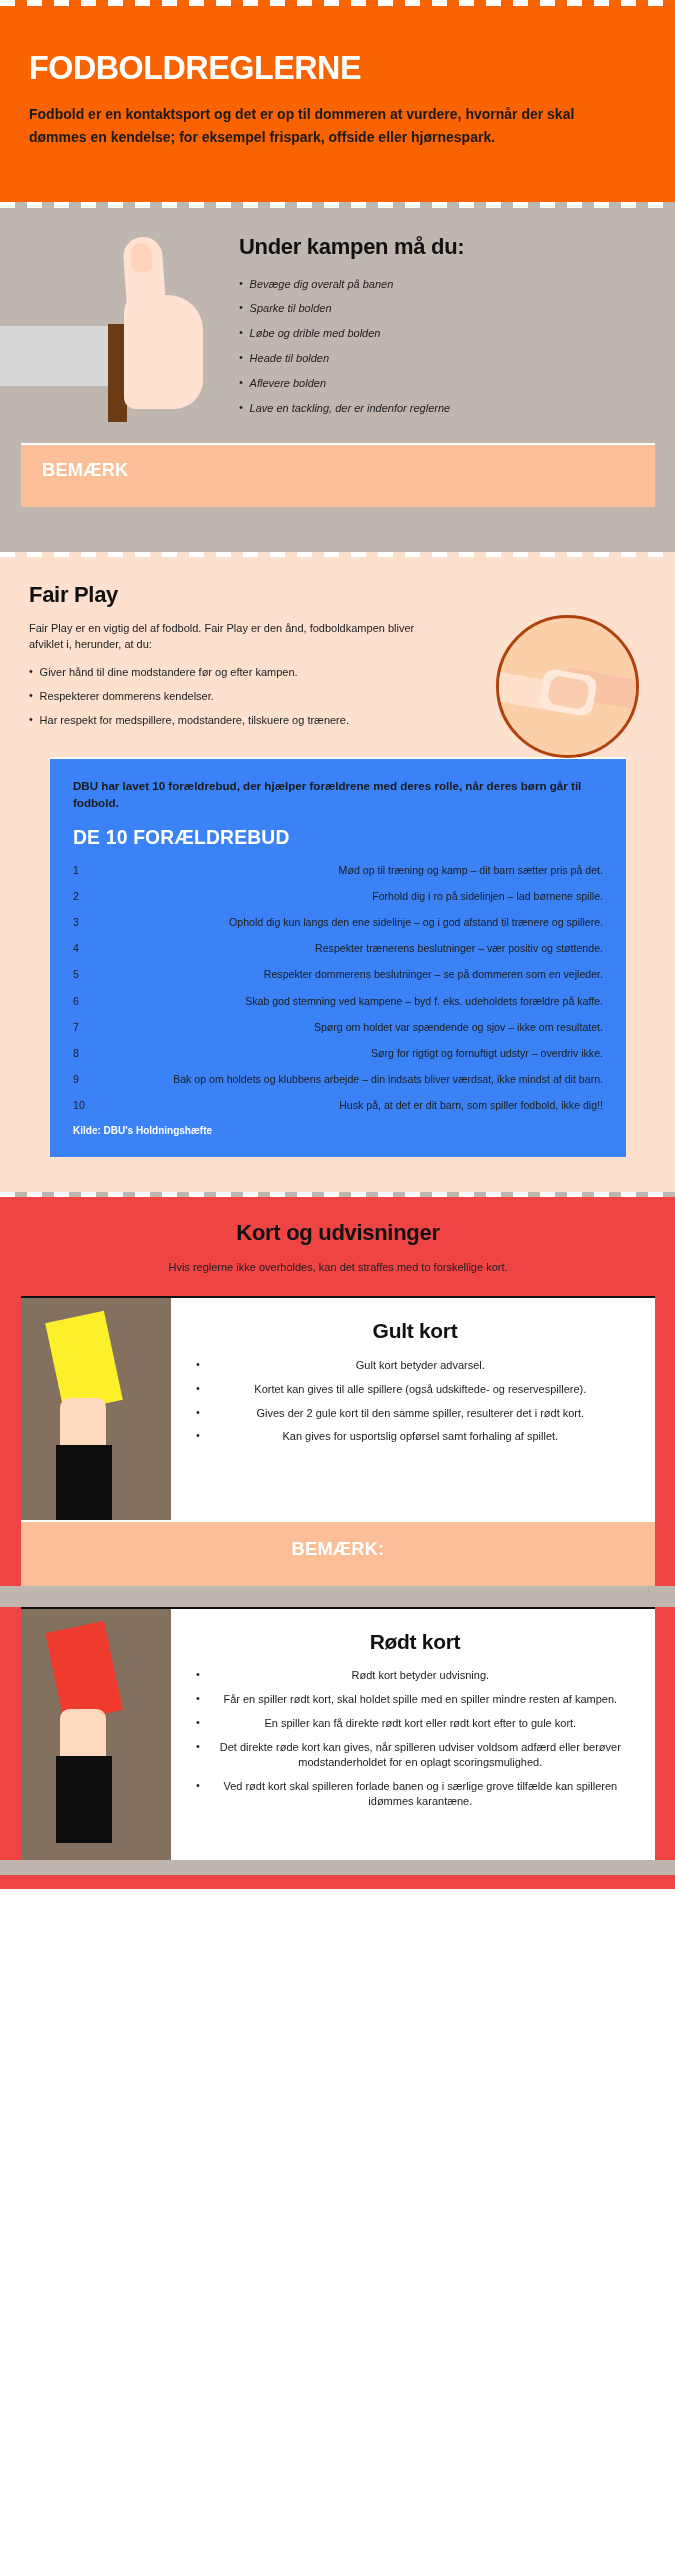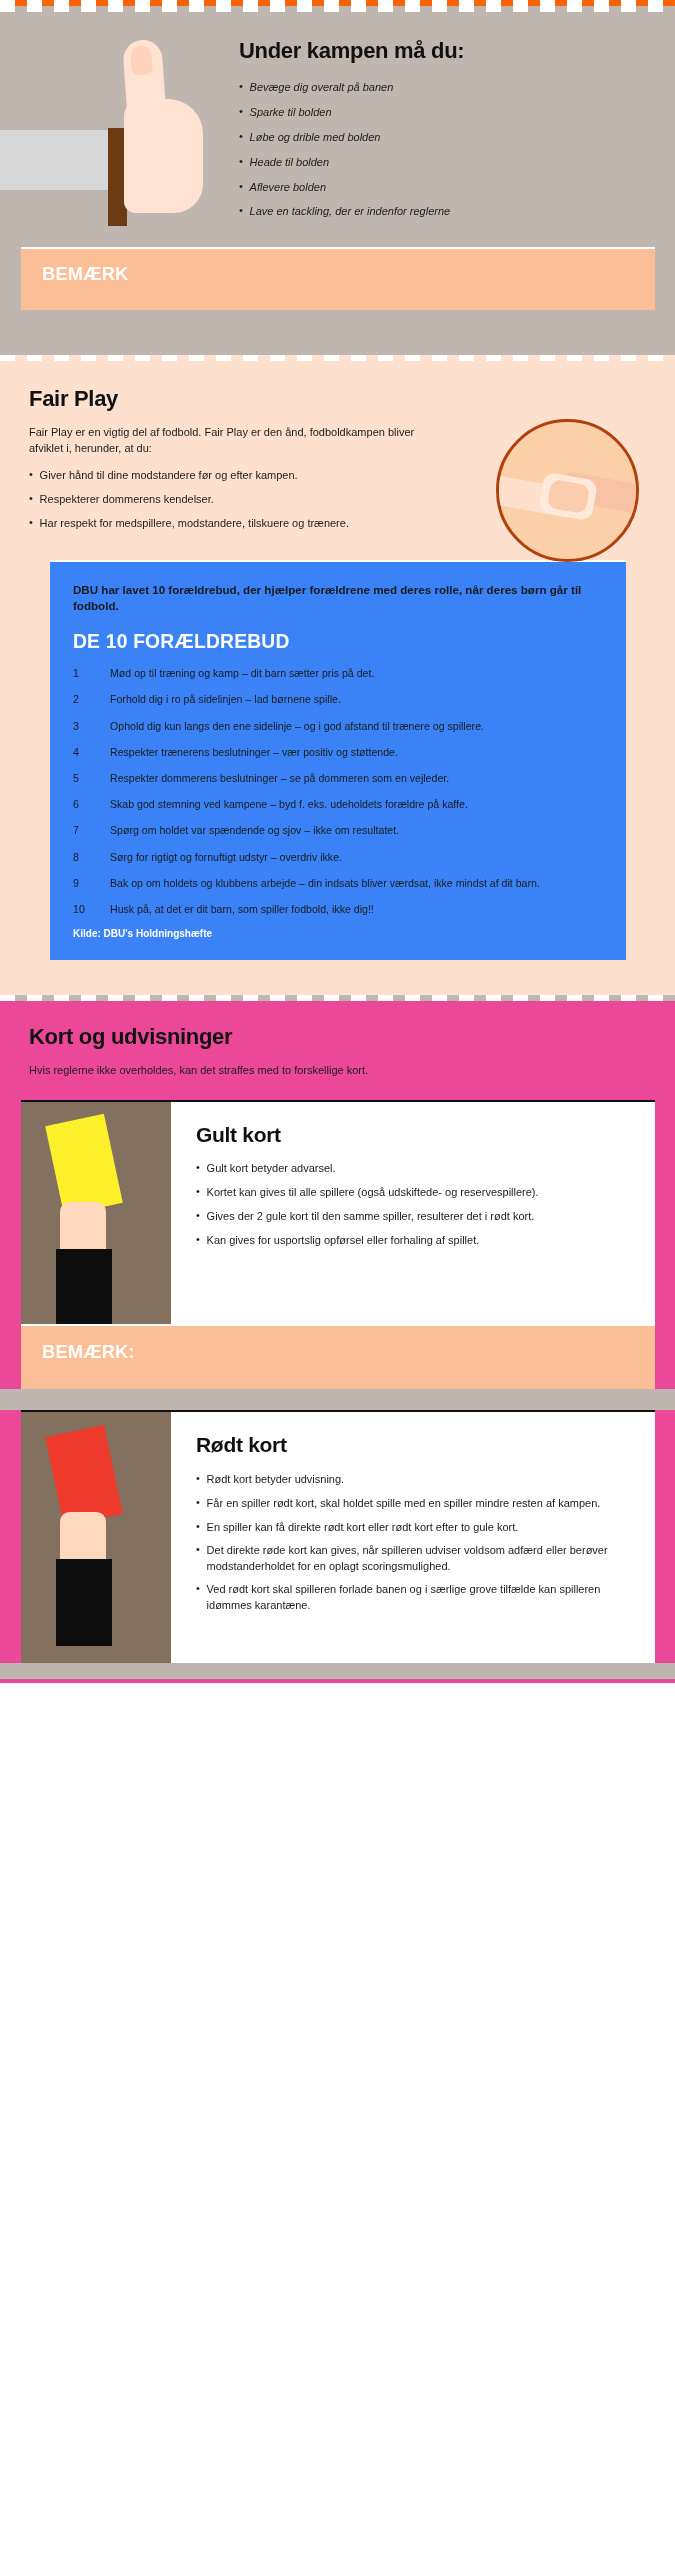--- a/index.html
+++ b/index.html
@@ -265,33 +265,35 @@
     flex: 0 0 37px;
     font-size: 10.6px;
     color: #1c1c1c;
     line-height: 1.38;
   }
   .cmd-text {
     font-size: 10.6px;
     color: #1c1c1c;
     line-height: 1.38;
     flex: 1;
+    text-align: right;
   }
   .kilde {
     color: #ffffff;
     font-size: 10px;
     font-weight: bold;
     margin-top: 11.6px;
   }
   .peach-tail { height: 35px; background: #fde0cd; }
 
   
   .sec-gray2 {
-    background: #ec4899;
-    padding: 23px 0 4px 0;
+    background: #ef4444;
+    padding: 23px 0 14px 0;
+    text-align: center;
   }
   .kort-head { padding: 0 29px; }
   .kort-title {
     font-size: 22px;
     font-weight: 800;
     color: #111111;
     letter-spacing: -0.3px;
     margin-bottom: 13.5px;
   }
   .kort-sub {
@@ -384,20 +386,24 @@
   }
   .gray-gap { height: 21px; background: #c0b6b0; }
   .gray-bottom { height: 15.4px; background: #c0b6b0; }
 </style>
 </head>
 <body>
 
 <div class="page">
 
   <div class="dashed-sep" style="background-color:#f96302;"></div>
+  <div class="header">
+    <div class="header-title">FODBOLDREGLERNE</div>
+    <div class="header-sub">Fodbold er en kontaktsport og det er op til dommeren at vurdere, hvornår der skal dømmes en kendelse; for eksempel frispark, offside eller hjørnespark.</div>
+  </div>
 
   <div class="dashed-sep" style="background-color:#c0b6b0;"></div>
   <div class="sec-gray">
     <div class="under-wrap">
       <div class="thumb-art">
         <div class="sleeve"></div>
         <div class="cuff"></div>
         <div class="palm"></div>
         <div class="thumbup"></div>
         <div class="nail"></div>
@@ -499,21 +505,21 @@
           <div class="ref-card yellow"></div>
           <div class="ref-hand"></div>
           <div class="ref-sleeve"></div>
         </div>
         <div class="card-text">
           <div class="card-title">Gult kort</div>
           <ul class="card-bullets">
             <li>Gult kort betyder advarsel.</li>
             <li>Kortet kan gives til alle spillere (også udskiftede- og reservespillere).</li>
             <li>Gives der 2 gule kort til den samme spiller, resulterer det i rødt kort.</li>
-            <li>Kan gives for usportslig opførsel eller forhaling af spillet.</li>
+            <li>Kan gives for usportslig opførsel samt forhaling af spillet.</li>
           </ul>
         </div>
       </div>
       <div class="card-note">
         <div class="card-note-title">BEMÆRK:</div>
       </div>
     </div>
 
     <div class="gray-gap"></div>
 

